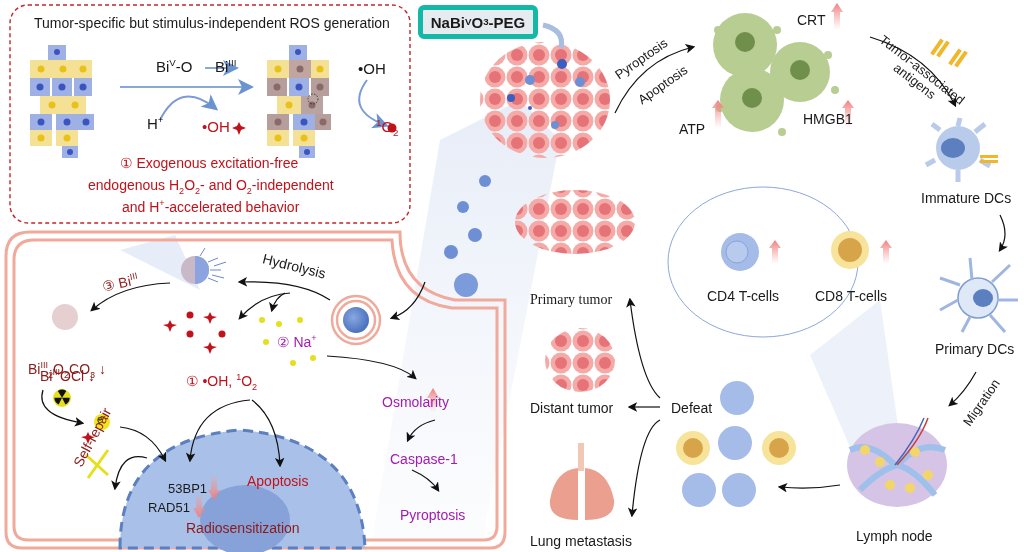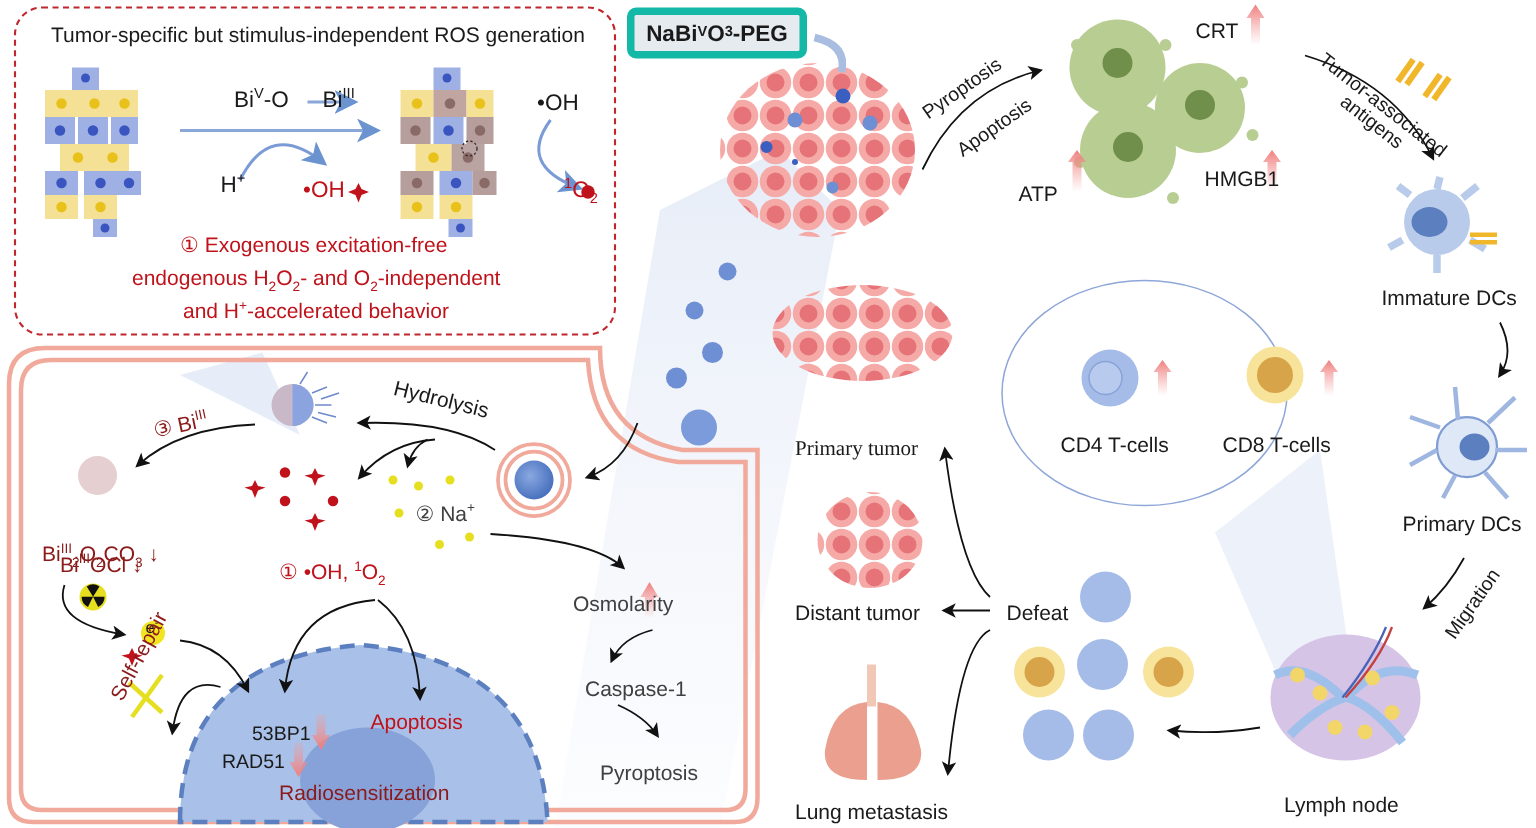--- a/index.html
+++ b/index.html
@@ -3,21 +3,21 @@
 <meta charset="utf-8">
 <style>
   html, body { margin:0; padding:0; background:#ffffff; }
   body { width:1024px; height:552px; position:relative; overflow:hidden;
          font-family:"Liberation Sans", sans-serif; }
   #stage { position:absolute; left:0; top:0; width:1024px; height:552px; }
   .lbl { position:absolute; white-space:nowrap; font-family:"Liberation Sans", sans-serif; }
   .blk { color:#1a1a1a; }
   .red { color:#c0121b; }
   .dred { color:#8b1a1a; }
-  .blue { color:#404040;text-align:right; }
+  .blue { color:#a21caf;text-align:right; }
   sup, sub { font-size:65%; }
   sup { vertical-align: super; line-height:0; }
   sub { vertical-align: sub; line-height:0; }
   .nabox { position:absolute; left:418px; top:5px; width:120px; height:34px; background:#e6ebef;
            border:5px solid #14b8a6; border-radius:6px; box-sizing:border-box;
            display:flex; align-items:center; justify-content:center; font-weight:bold; font-size:15px; color:#1a1a1a; }
 </style>
 </head>
 <body>
 

